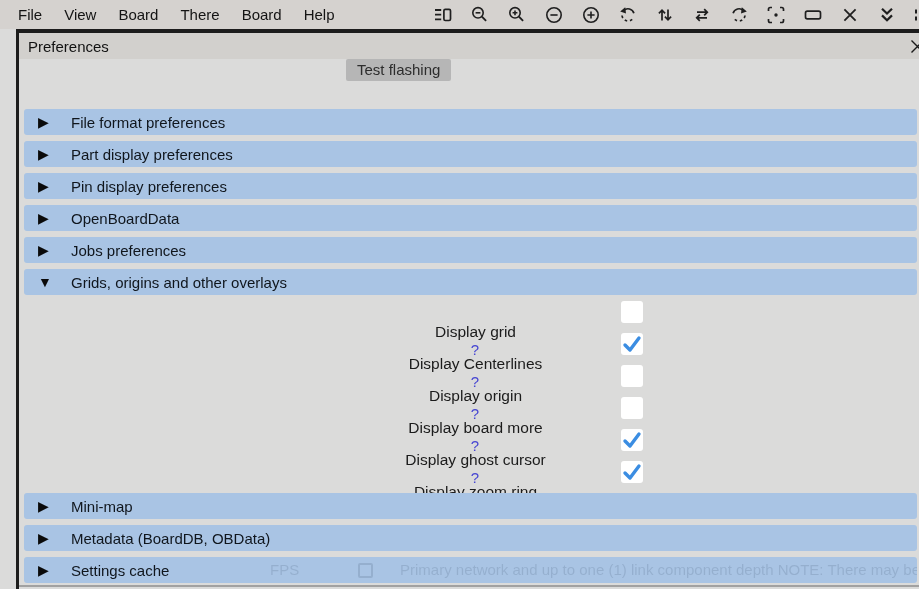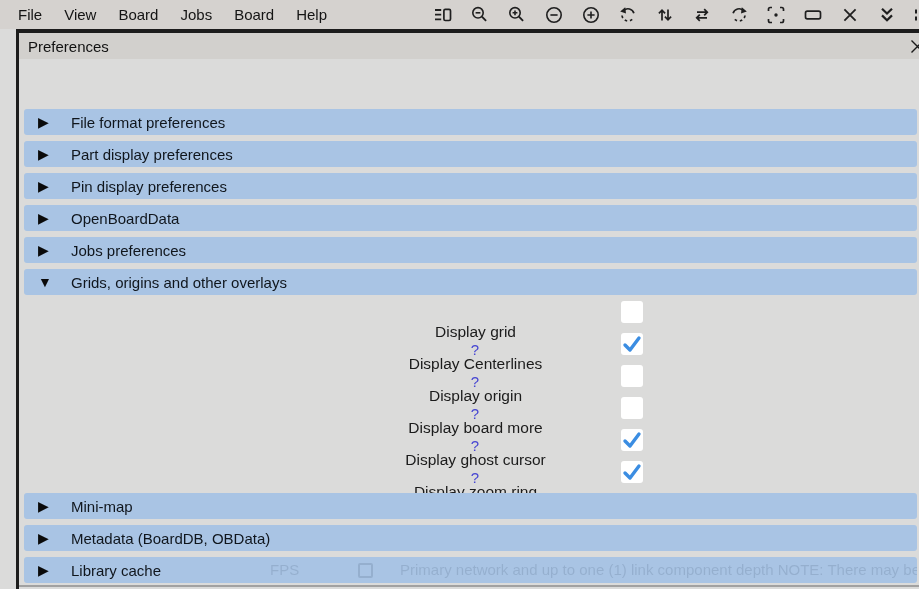--- a/index.html
+++ b/index.html
@@ -109,21 +109,21 @@
     background:#ababab; border-radius:5px;
   }
 </style>
 </head>
 <body>
 
 <div class="menubar">
   <span class="menu-item">File</span>
   <span class="menu-item">View</span>
   <span class="menu-item">Board</span>
-  <span class="menu-item">Jobs</span>
+  <span class="menu-item">There</span>
   <span class="menu-item">Board</span>
   <span class="menu-item">Help</span>
 
   <div class="toolbar">
     <span class="tbicon">
       <svg width="20" height="20" viewBox="0 0 20 20" fill="none" stroke="#1f1f1f" stroke-width="1.8">
         <path d="M2 5h6.2M2 9.7h6.2M2 14.4h6.2"></path>
         <rect x="10.9" y="4.3" width="6.6" height="11.2" rx="1.4" stroke-width="1.7"></rect>
       </svg>
     </span>
@@ -215,20 +215,21 @@
   <div class="titlebar">
     <span class="title">Preferences</span>
     <span class="dlg-close">
       <svg width="17" height="17" viewBox="0 0 17 17" fill="none" stroke="#1a1a1a" stroke-width="1.4">
         <path d="M2.5 2.5 14.5 14.5M14.5 2.5 2.5 14.5"></path>
       </svg>
     </span>
   </div>
 
   <div class="content">
+    <button class="test-btn">Test flashing</button>
 
     <div class="sections">
 
       <div class="hdr">
         <span class="tri">▶</span>
         <span class="hlbl">File format preferences</span>
       </div>
 
       <div class="hdr">
         <span class="tri">▶</span>
@@ -316,21 +317,21 @@
         <span class="hlbl">Metadata (BoardDB, OBData)</span>
       </div>
 
       <div class="hdr">
         <div class="ghost">
           <span class="g-fps">FPS</span>
           <span class="g-box"></span>
           <span class="g-txt">Primary network and up to one (1) link component depth  NOTE: There may be more tha</span>
         </div>
         <span class="tri">▶</span>
-        <span class="hlbl">Library cache</span>
+        <span class="hlbl">Settings cache</span>
       </div>
 
     </div>
 
     <div class="bottom-line"></div>
   </div>
 
   <div class="scroll-track">
     <div class="scroll-thumb"></div>
   </div>

